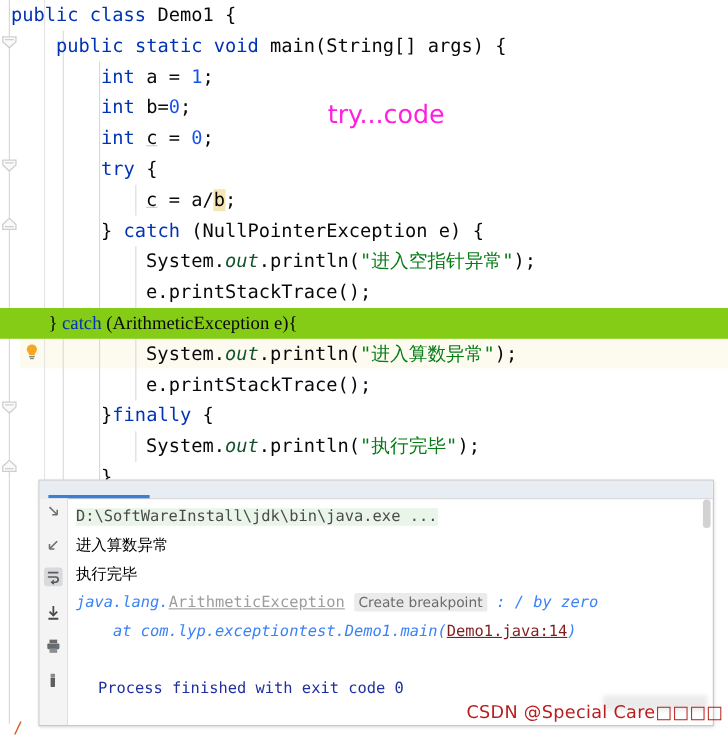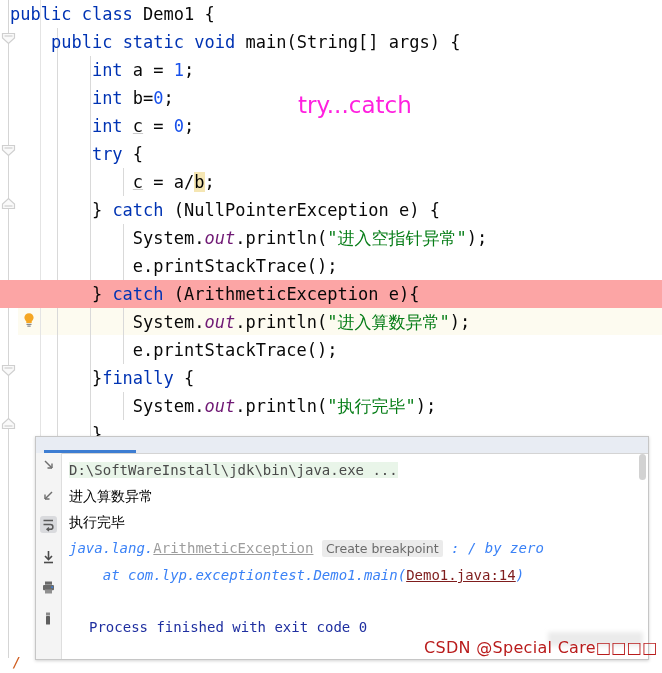--- a/index.html
+++ b/index.html
@@ -66,40 +66,41 @@
     line-height: 28px;
     white-space: pre;
     color: #000000;
   }
   .code .line {
     position: relative;
     height: 28px;
     padding-left: 10px;
   }
   .code .line.hl {
-    background: #fca5a5;
+    background: #84cc16;
+    font-family: Liberation Serif, serif;
   }
   .line-hl-band {
     position: absolute;
     left: 18px; top: 0;
     width: 644px; height: 28px;
     background: #fdfbf0;
   }
 
   
   .indent-guide {
     position: absolute;
     width: 1px;
     background: #d9d9d9;
   }
 
   .kw      { color: #0033b3; }
   .num     { color: #1750eb; }
   .str     { color: #067d17; }
-  .fieldit { color: #701a75; font-style: italic; }
+  .fieldit { color: #14532d; font-style: italic; }
   .plain   { color: #080808; }
   .unused  { color: #080808; text-decoration: underline; text-decoration-color: #c9c9c9; }
   .hlb     { background: #f5e6b3; }
 
   .annotation {
     position: absolute;
     left: 298px; top: 92px;
     font-family: "DejaVu Sans", "Liberation Sans", sans-serif;
     font-size: 23px;
     color: #ff20df;
@@ -308,21 +309,21 @@
 
   <div class="indent-guide" style="left:57px;  top:28px;  height:422px;"></div>
   <div class="indent-guide" style="left:90px;  top:56px;  height:394px;"></div>
   <div class="indent-guide" style="left:123px; top:168px; height:28px;"></div>
   <div class="indent-guide" style="left:123px; top:224px; height:56px;"></div>
   <div class="indent-guide" style="left:123px; top:308px; height:56px;"></div>
   <div class="indent-guide" style="left:123px; top:392px; height:28px;"></div>
 
   <div class="code" id="code-root"><div class="line"><span></span><span class="kw">public</span><span class="plain"> </span><span class="kw">class</span><span class="plain"> Demo1 {</span></div><div class="line"><span>    </span><span class="kw">public</span><span class="plain"> </span><span class="kw">static</span><span class="plain"> </span><span class="kw">void</span><span class="plain"> </span><span class="plain">main</span><span class="plain">(String[] args) {</span></div><div class="line"><span>        </span><span class="kw">int</span><span class="plain"> a = </span><span class="num">1</span><span class="plain">;</span></div><div class="line"><span>        </span><span class="kw">int</span><span class="plain"> b=</span><span class="num">0</span><span class="plain">;</span></div><div class="line"><span>        </span><span class="kw">int</span><span class="plain"> </span><span class="unused">c</span><span class="plain"> = </span><span class="num">0</span><span class="plain">;</span></div><div class="line"><span>        </span><span class="kw">try</span><span class="plain"> {</span></div><div class="line"><span>            </span><span class="unused">c</span><span class="plain"> = a/</span><span class="hlb">b</span><span class="plain">;</span></div><div class="line"><span>        </span><span class="plain">} </span><span class="kw">catch</span><span class="plain"> (NullPointerException e) {</span></div><div class="line"><span>            </span><span class="plain">System.</span><span class="fieldit">out</span><span class="plain">.println(</span><span class="str">"进入空指针异常"</span><span class="plain">);</span></div><div class="line"><span>            </span><span class="plain">e.printStackTrace();</span></div><div class="line hl"><span>        </span><span class="plain">} </span><span class="kw">catch</span><span class="plain"> (ArithmeticException e){</span></div><div class="line"><span>            </span><span class="plain">System.</span><span class="fieldit">out</span><span class="plain">.println(</span><span class="str">"进入算数异常"</span><span class="plain">);</span></div><div class="line"><span>            </span><span class="plain">e.printStackTrace();</span></div><div class="line"><span>        </span><span class="plain">}</span><span class="kw">finally</span><span class="plain"> {</span></div><div class="line"><span>            </span><span class="plain">System.</span><span class="fieldit">out</span><span class="plain">.println(</span><span class="str">"执行完毕"</span><span class="plain">);</span></div><div class="line"><span>        </span><span class="plain">}</span></div></div>
 
-  <div class="annotation">try...catch</div>
+  <div class="annotation">try...code</div>
 </div>
 
 <div class="editor-leftstrip">
   <div class="fold-gutter" style="height:222px">
     <div class="fold-line" style="height:222px"></div>
   </div>
   <div class="gutter-sep" style="top:0;height:222px"></div>
   <div class="leftstrip-code">
     <div style="height:100px"></div>
     <div class="plain" style="padding-left:12px; color:#cf5b1c;">/</div>

